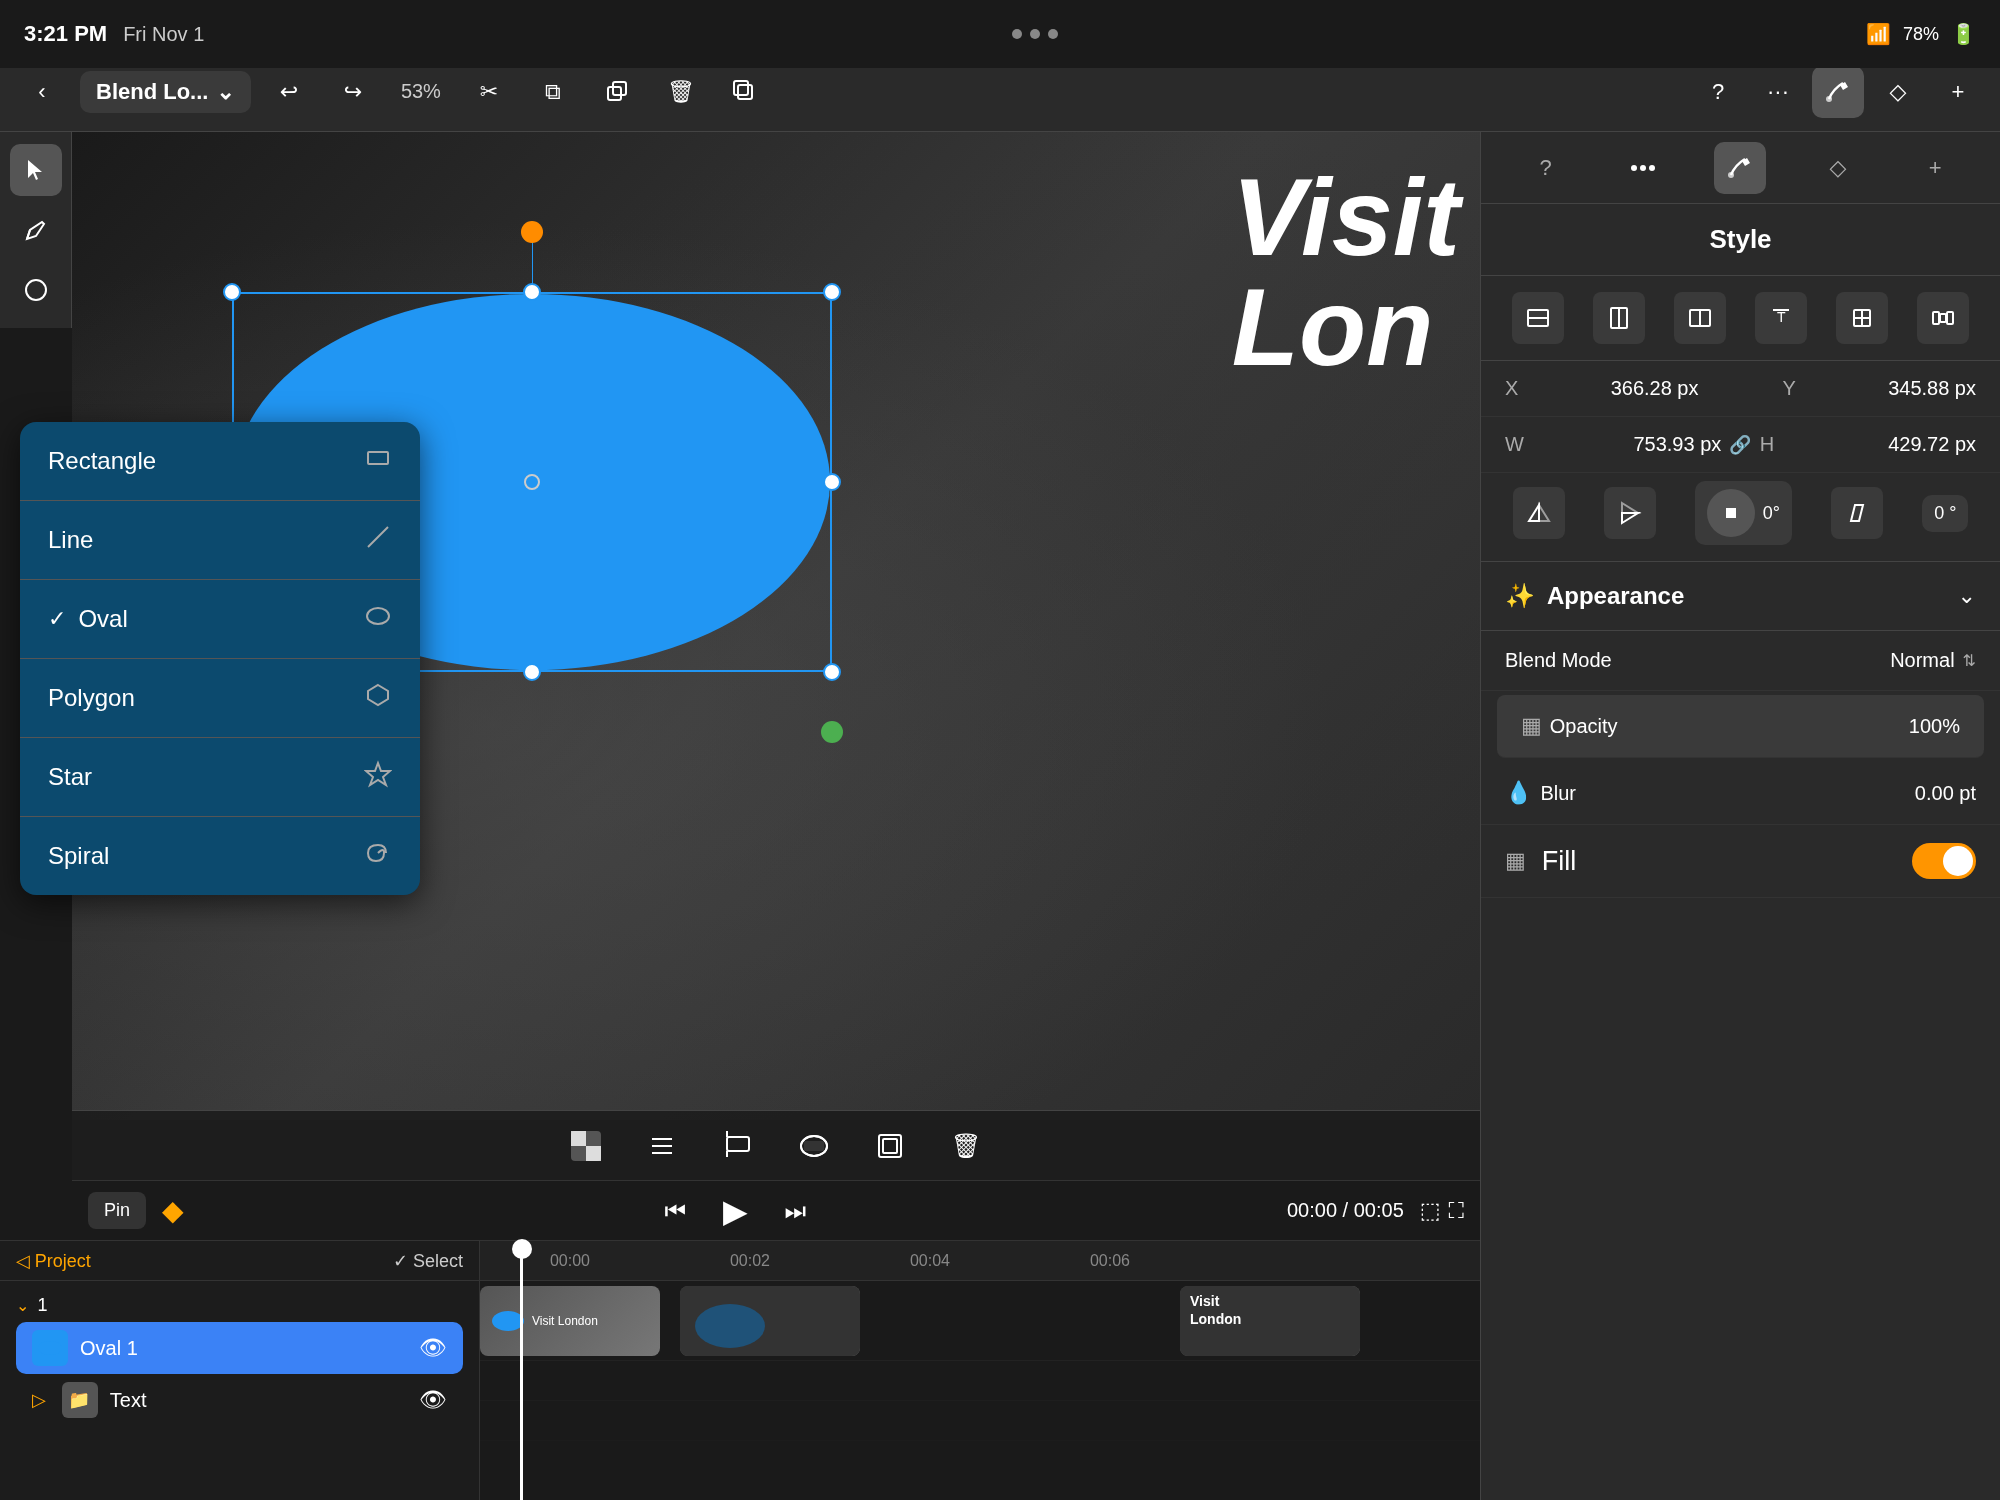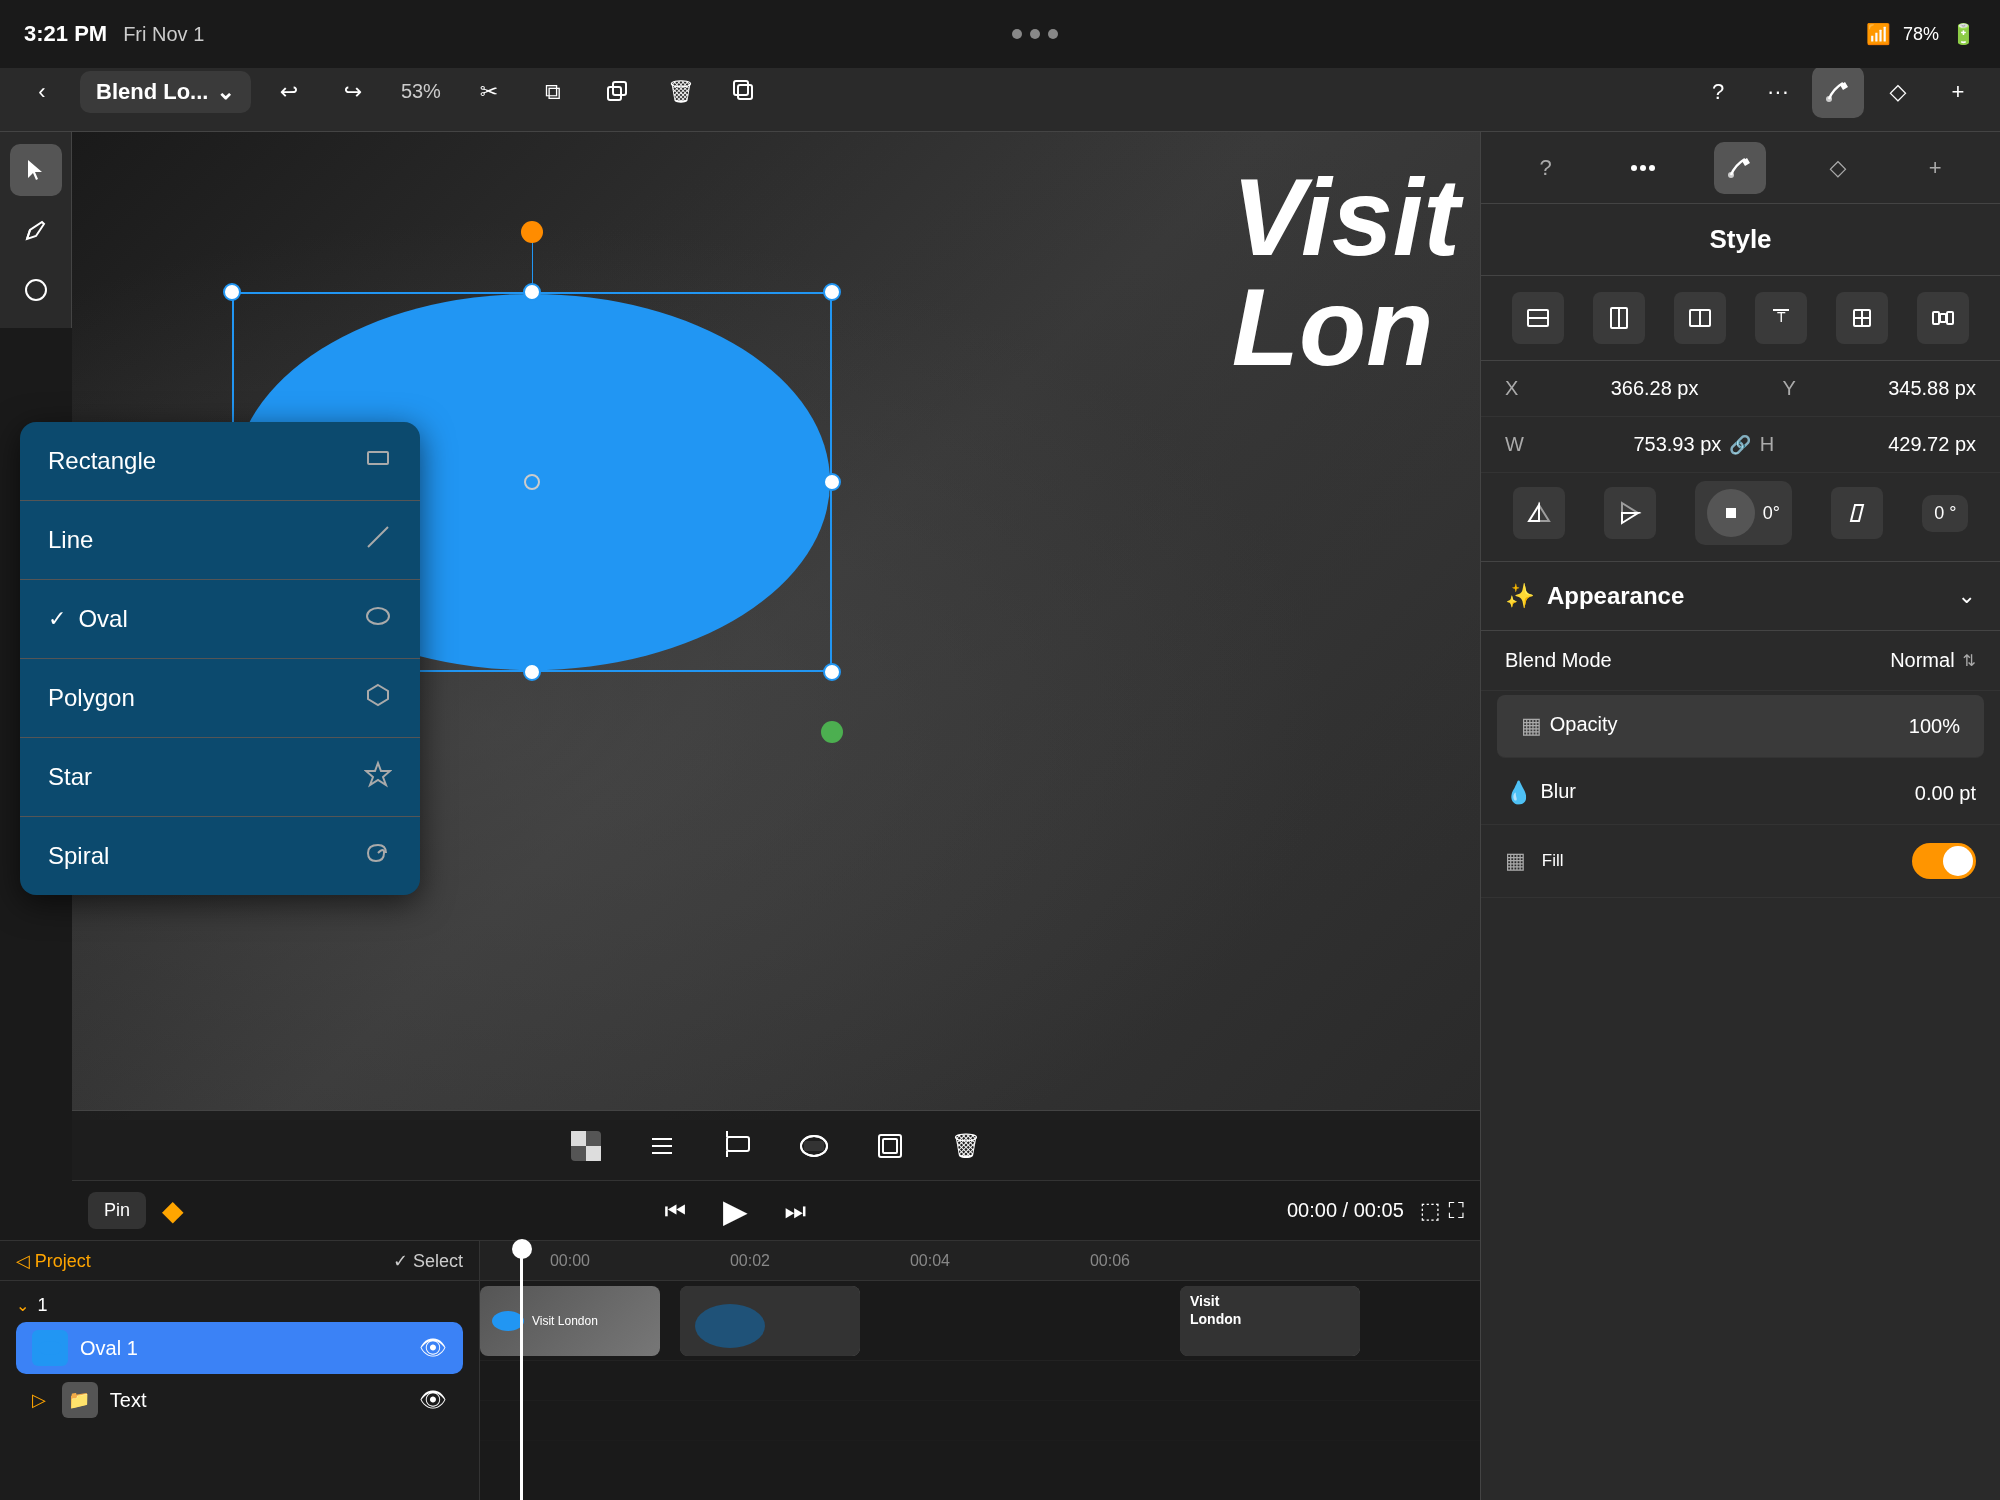--- a/index.html
+++ b/index.html
@@ -619,20 +619,21 @@
       gap: 12px;
       color: #fff;
       font-size: 24px;
       font-weight: 600;
     }
     .appearance-chevron { color: #fff; font-size: 22px; }
 
     
     .control-row {
       display: flex;
+      align-items: center;
       padding: 18px 24px;
       border-bottom: 1px solid #333;
     }
     .control-label {
       color: #fff;
       font-size: 20px;
       flex: 1;
     }
     .control-value {
       color: #fff;
@@ -645,21 +646,21 @@
     .chevron-updown { color: #aaa; font-size: 16px; }
 
     
     .fill-row {
       display: flex;
       align-items: center;
       padding: 18px 24px;
       border-bottom: 1px solid #333;
     }
     .fill-icon { margin-right: 16px; font-size: 22px; color: #aaa; }
-    .fill-label { color: #fff; font-size: 17px; flex: 1; }
+    .fill-label { color: #fff; font-size: 27px; flex: 1; }
     .fill-toggle {
       width: 64px; height: 36px;
       background: #ff9500;
       border-radius: 18px;
       position: relative;
       cursor: pointer;
     }
     .fill-toggle-circle {
       width: 30px; height: 30px;
       background: #fff;

